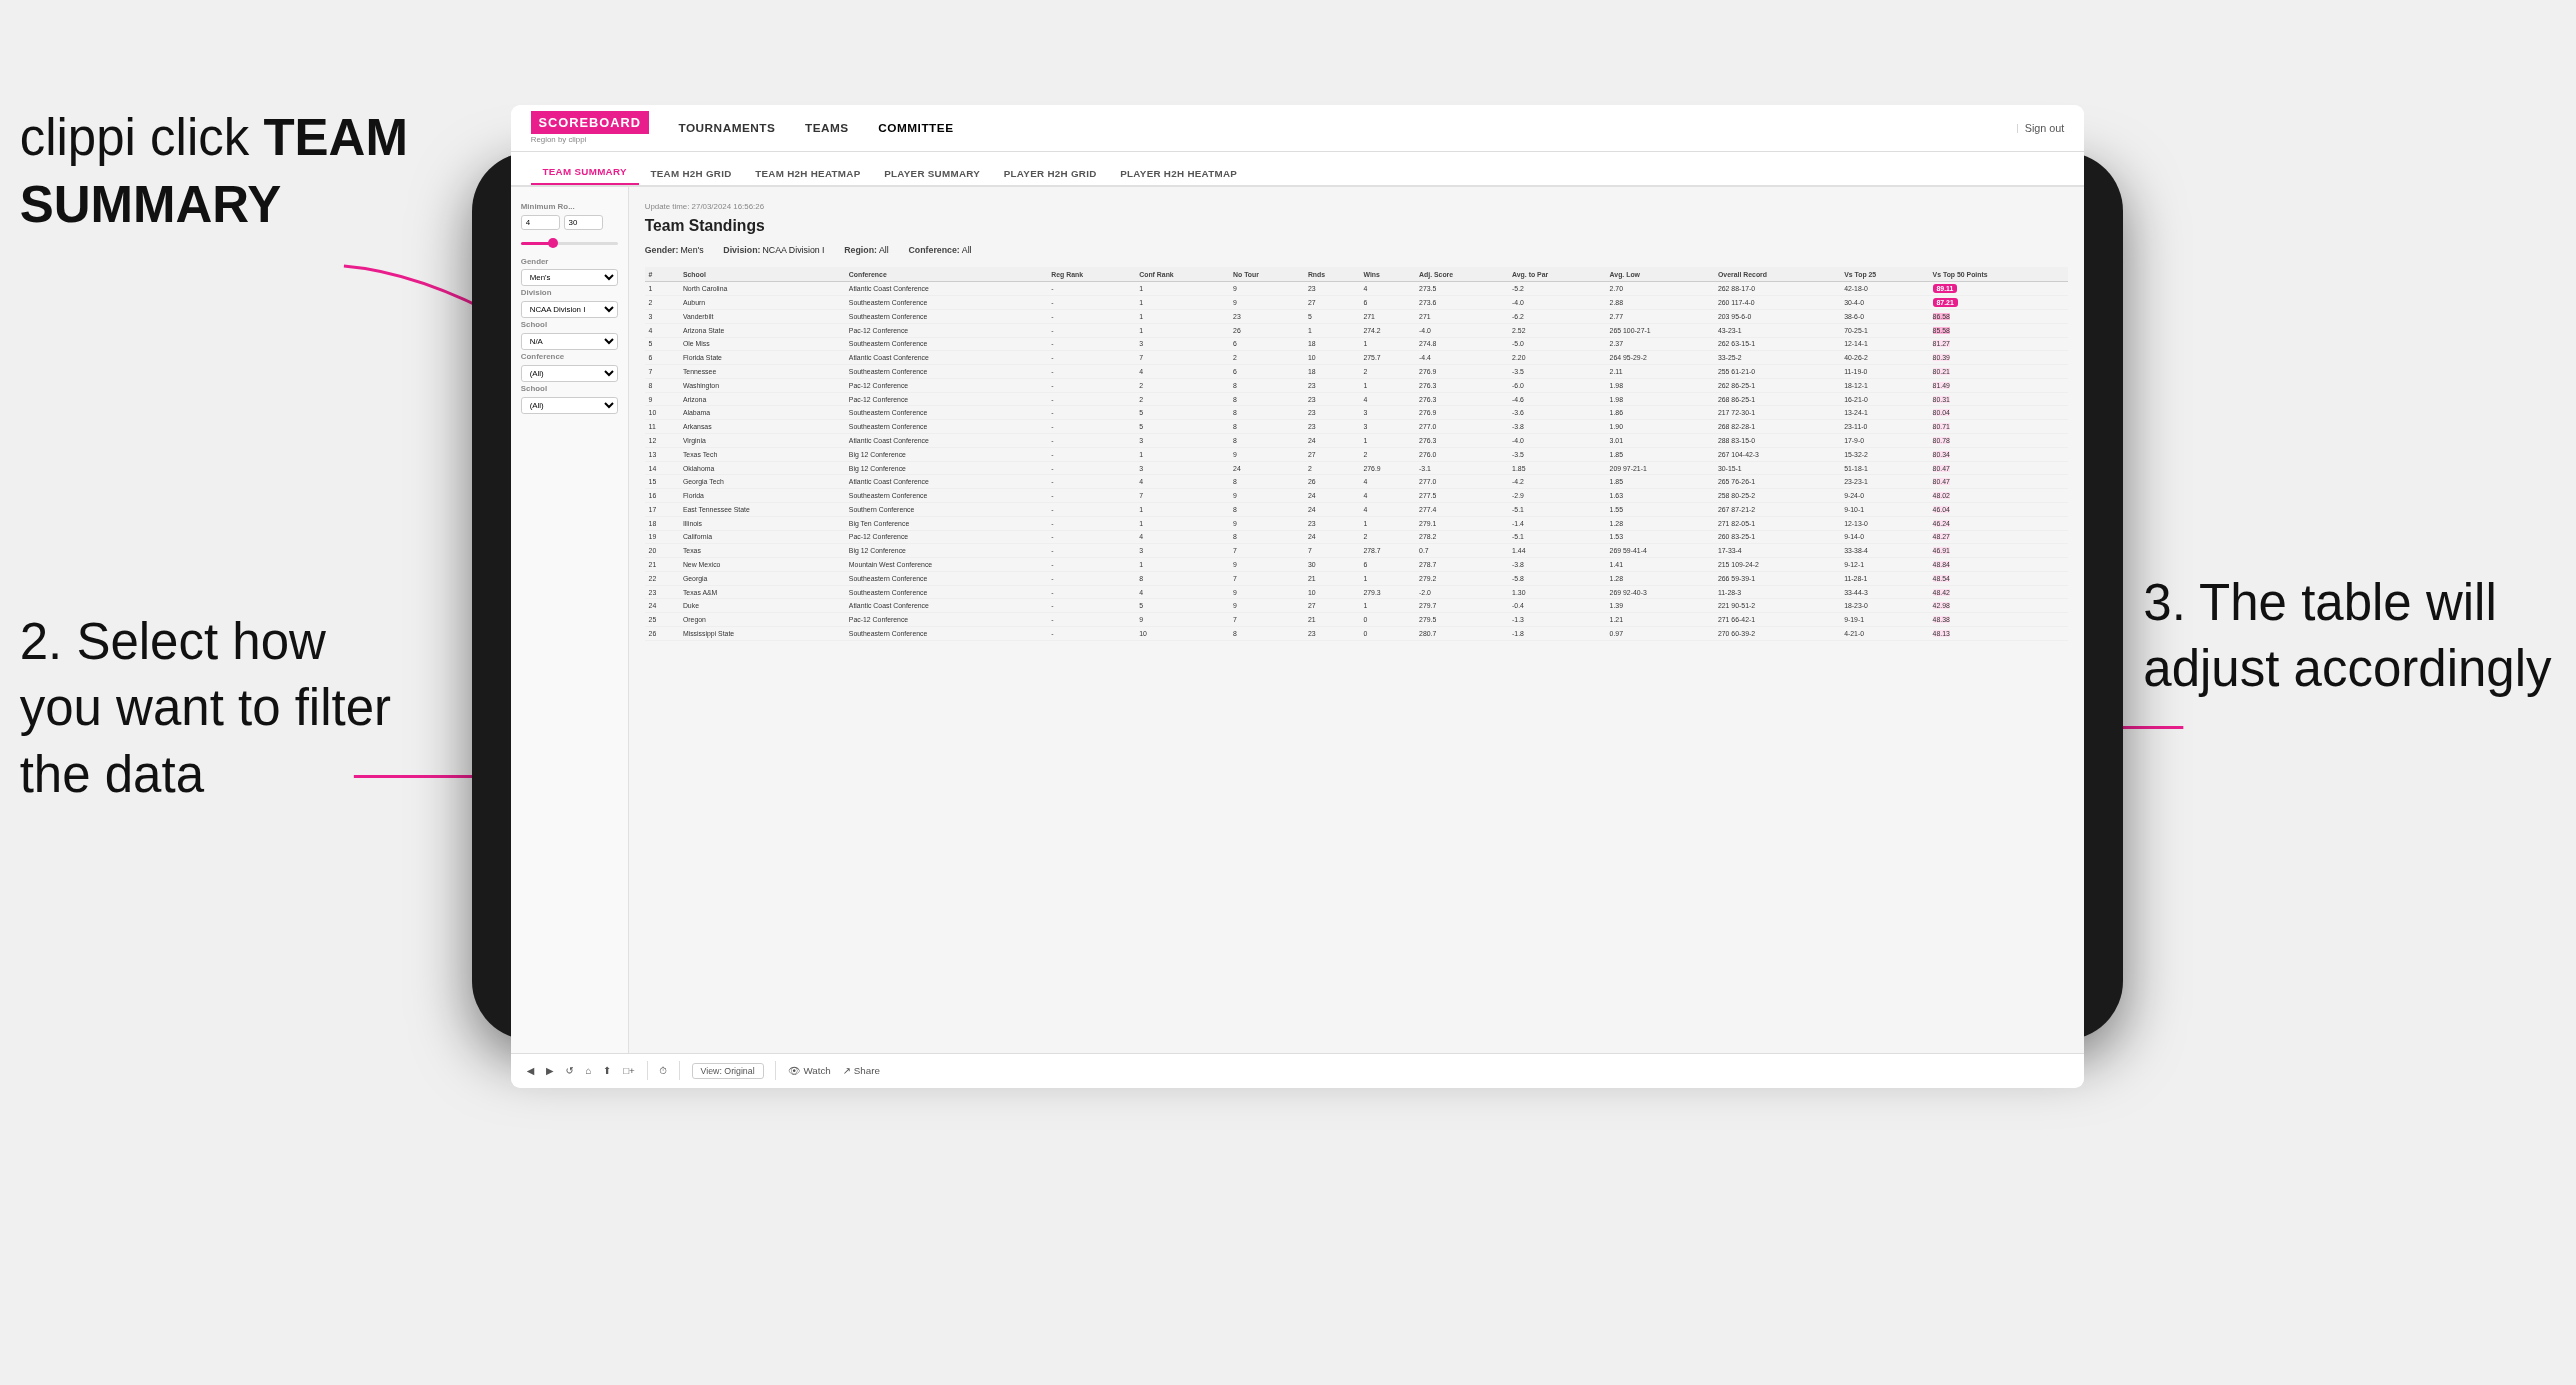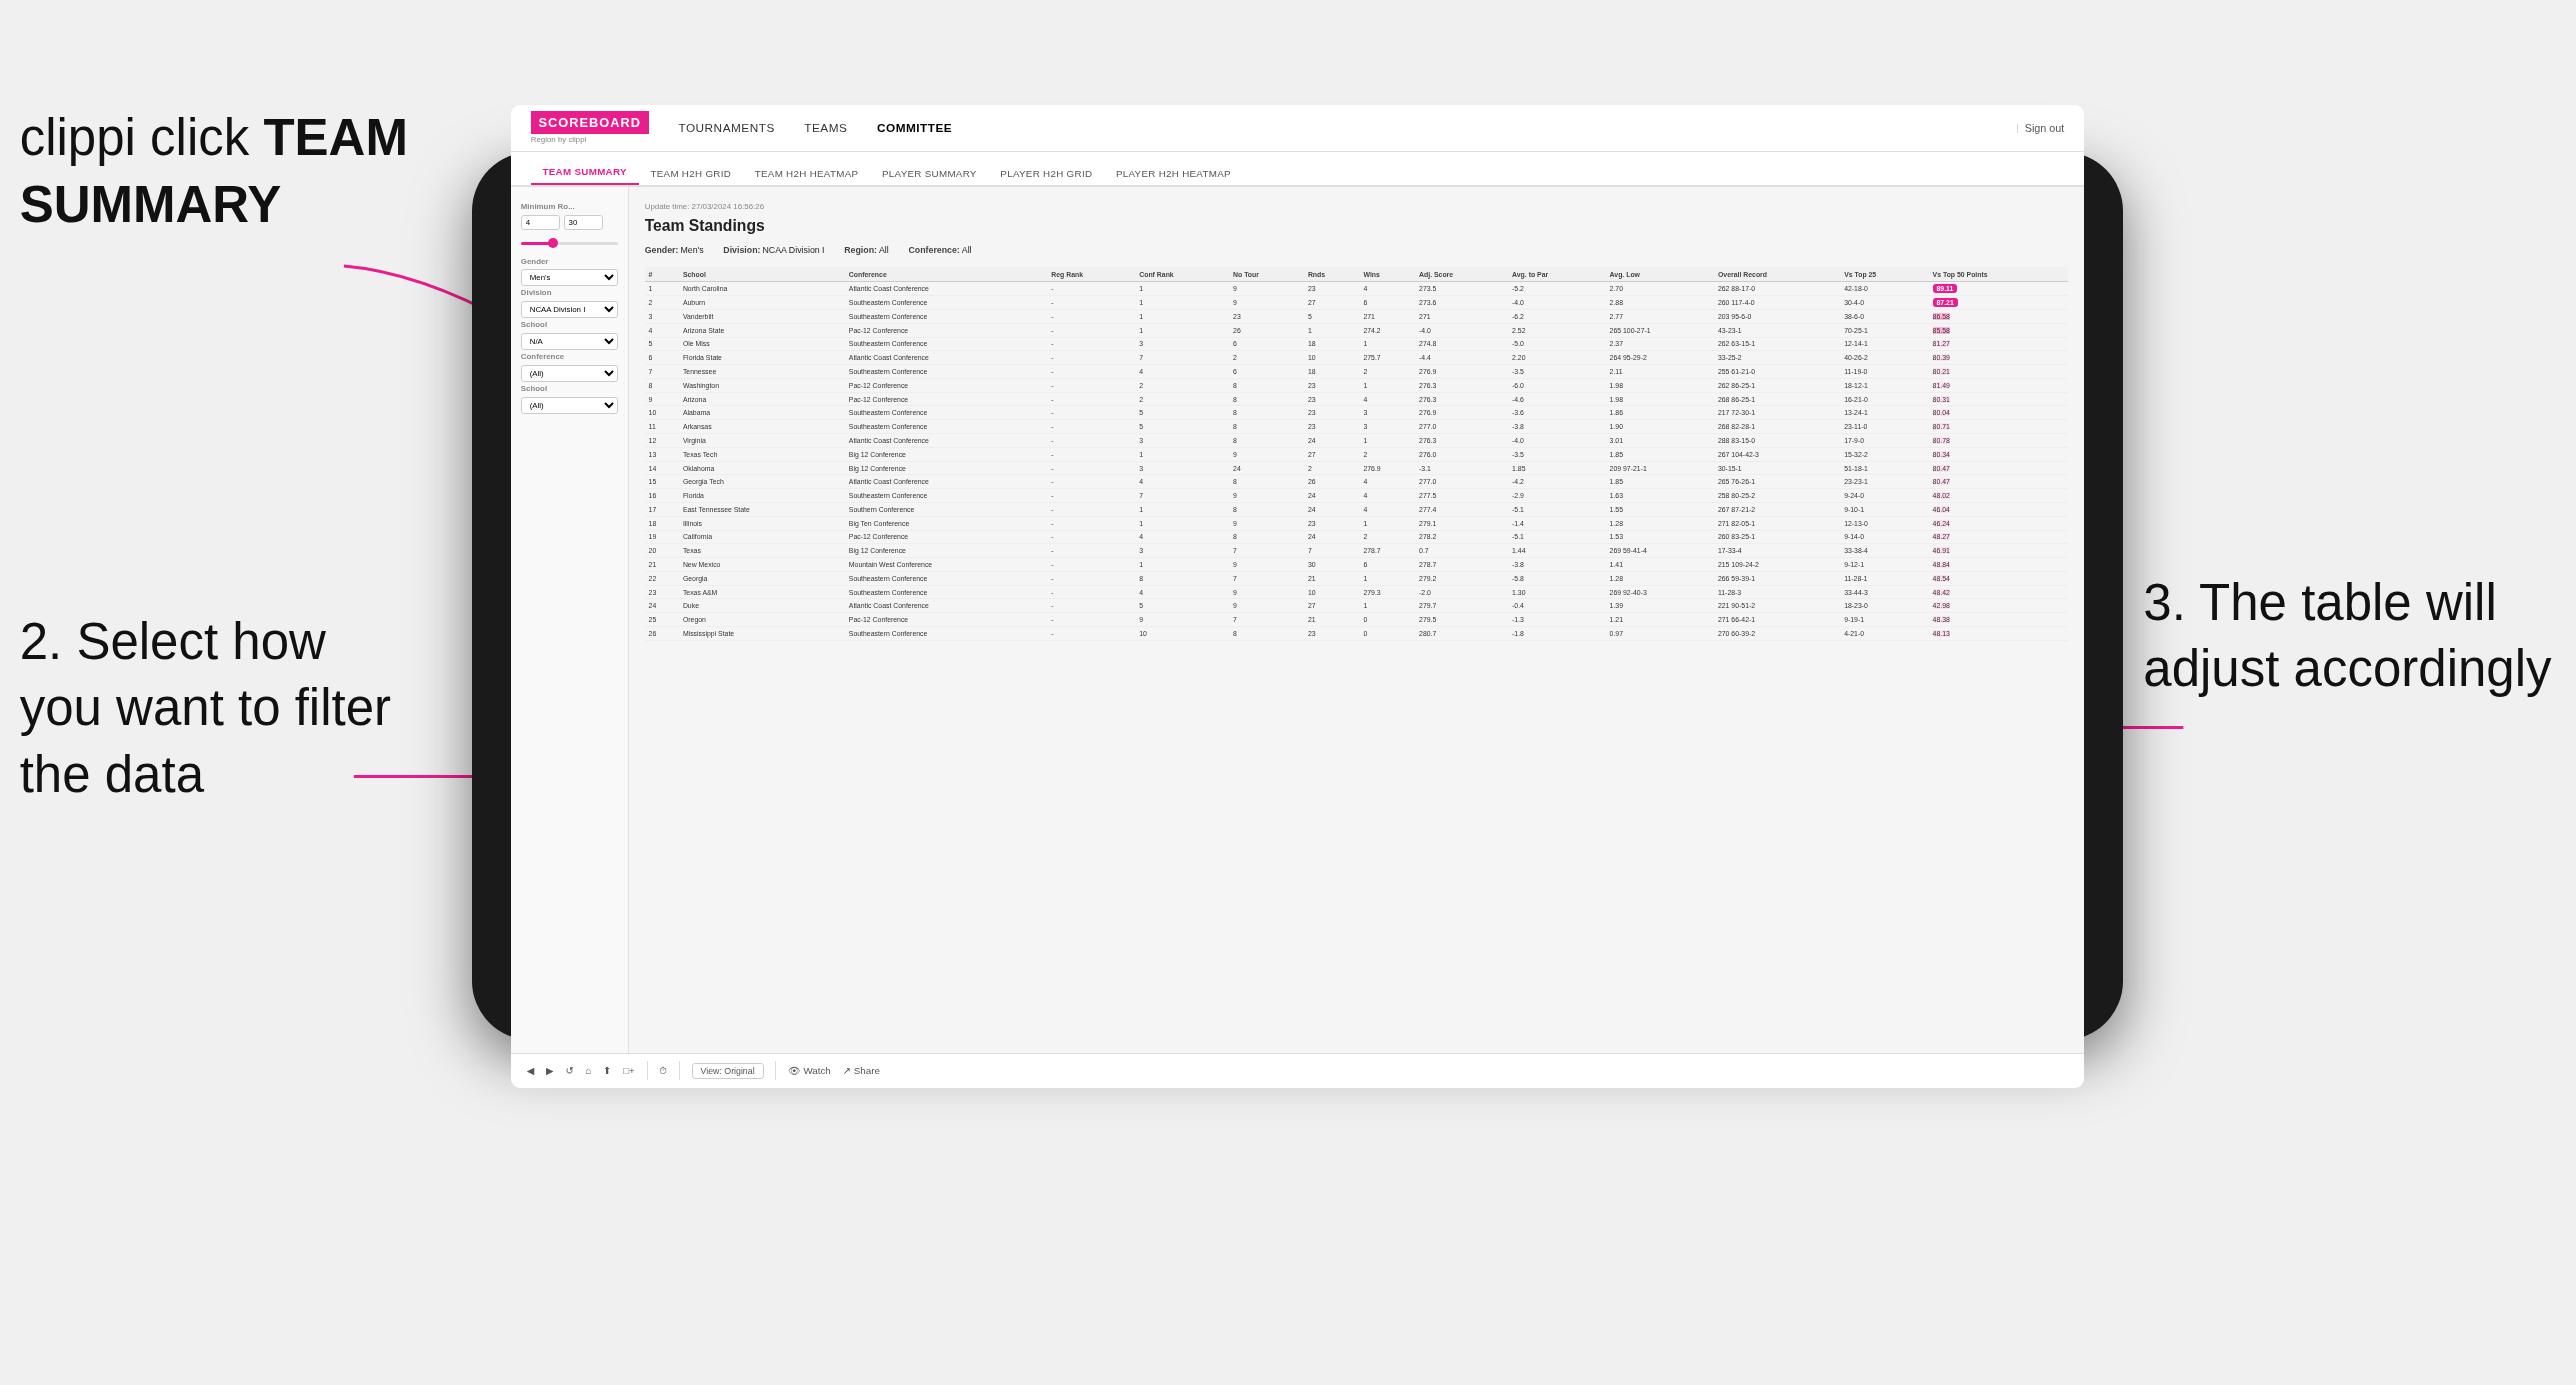--- a/index.html
+++ b/index.html
@@ -100,21 +100,21 @@
     }
     .nav-links {
       display: flex;
       gap: 29.5px;
       flex: 1;
     }
     .nav-link {
       font-size: 11.8px;
       color: #333;
       text-decoration: none;
-      font-weight: 400;
+      font-weight: 700;
       letter-spacing: 0.5px;
       cursor: pointer;
     }
     .nav-link.active { color: #000; font-weight: 700; }
     .sign-out {
       font-size: 10.8px;
       color: #555;
       cursor: pointer;
     }
 
@@ -127,21 +127,21 @@
       height: 35px;
       align-items: flex-end;
       flex-shrink: 0;
     }
     .sub-nav-item {
       font-size: 9.8px;
       color: #555;
       padding: 0 11.8px 5.9px;
       cursor: pointer;
       white-space: nowrap;
-      font-weight: 400;
+      font-weight: 700;
       letter-spacing: 0.3px;
     }
     .sub-nav-item.active {
       color: #e91e8c;
       border-bottom: 2px solid #e91e8c;
       font-weight: 700;
     }
 
     
     .content-area {

